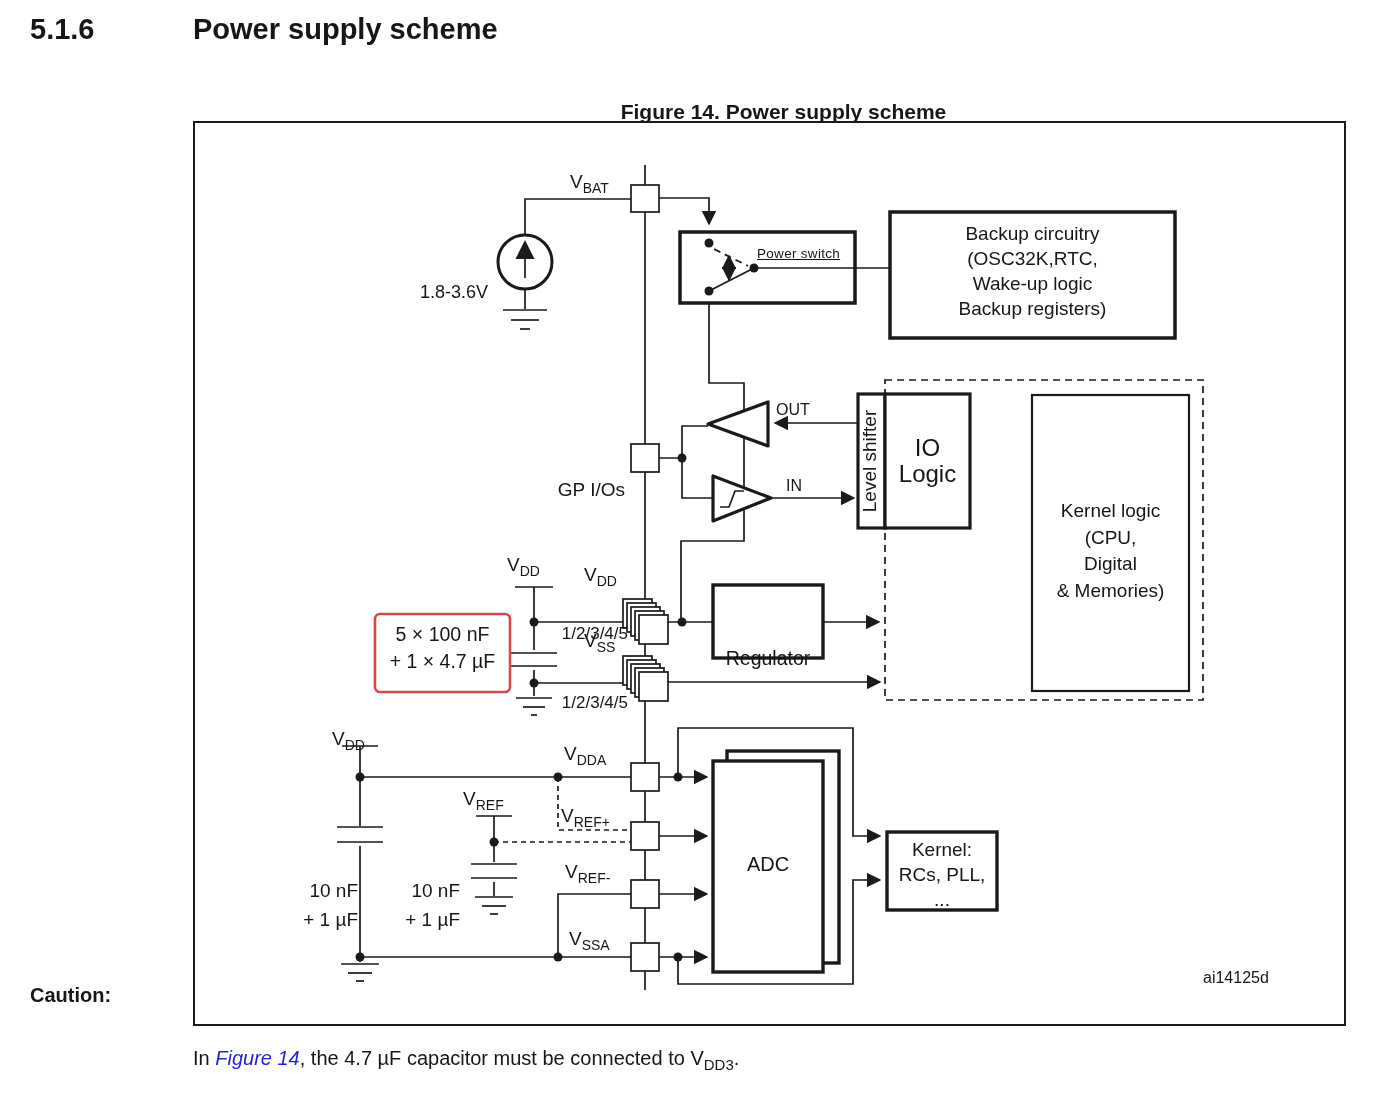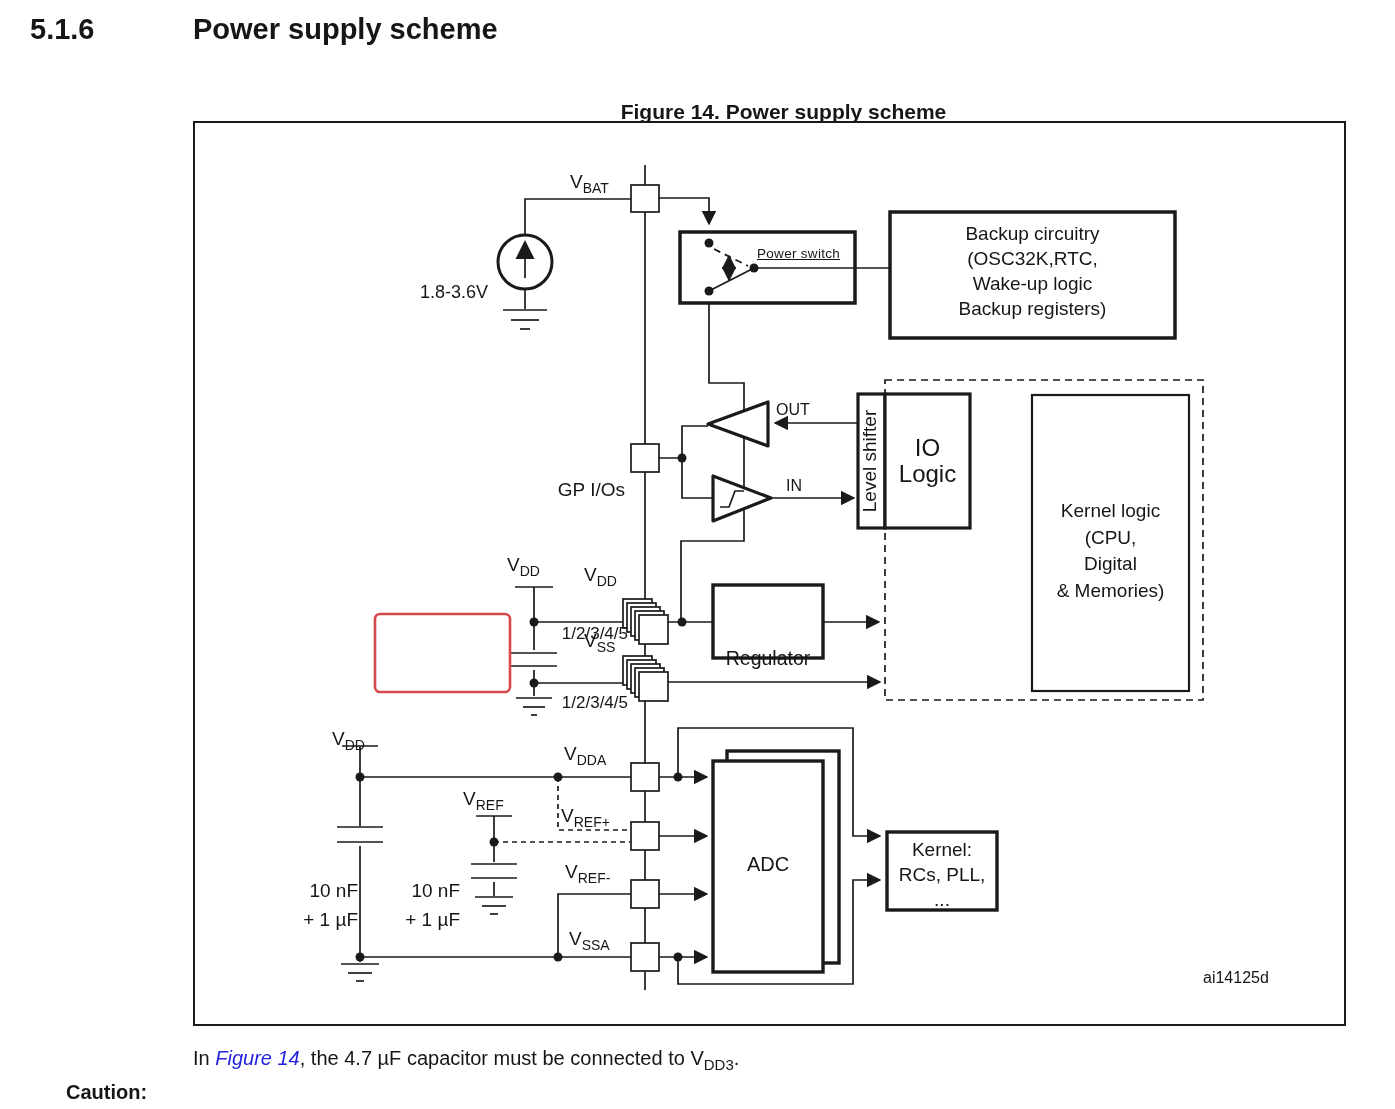--- a/index.html
+++ b/index.html
@@ -213,20 +213,22 @@
   <div class="lbl pin" style="left:507px;top:554px;"><span>V</span><sub>DD</sub></div>
 
   <div class="lbl pin" style="left:584px;top:564px;"><span>V</span><sub>DD</sub></div>
   <div class="lbl rgt" style="left:545px;top:592px;width:83px;font-size:17px;">1/2/3/4/5</div>
 
   <div class="lbl pin" style="left:584px;top:630px;"><span>V</span><sub>SS</sub></div>
   <div class="lbl rgt" style="left:545px;top:661px;width:83px;font-size:17px;">1/2/3/4/5</div>
 
   <div class="lbl ctr" style="left:713px;top:610px;width:110px;font-size:19.5px;margin-top:37px;">Regulator</div>
 
+  <div class="lbl ctr" style="left:377px;top:621px;width:131px;font-size:19.5px;line-height:27px;">5 × 100 nF
++ 1 × 4.7 µF</div>
 
   <div class="lbl pin" style="left:332px;top:728px;"><span>V</span><sub>DD</sub></div>
 
   <div class="lbl rgt" style="left:288px;top:844px;width:70px;font-size:19px;line-height:29px;">10 nF
 + 1 µF</div>
 
   <div class="lbl pin" style="left:463px;top:788px;"><span>V</span><sub>REF</sub></div>
 
   <div class="lbl rgt" style="left:390px;top:844px;width:70px;font-size:19px;line-height:29px;">10 nF
 + 1 µF</div>
@@ -240,16 +242,16 @@
   <div class="lbl pin" style="left:569px;top:928px;"><span>V</span><sub>SSA</sub></div>
 
   <div class="lbl ctr" style="left:713px;top:853px;width:110px;font-size:20px;">ADC</div>
 
   <div class="lbl ctr" style="left:888px;top:837px;width:108px;font-size:19px;line-height:25px;">Kernel:
 RCs, PLL,
 ...</div>
 
   <div class="lbl" style="left:1203px;top:969px;font-size:16px;">ai14125d</div>
 
-  <div class="lbl bold" style="left:30px;top:1081px;font-size:20px;margin-left:36px;">Caution:</div>
+  <div class="lbl bold" style="left:30px;top:984px;font-size:20px;">Caution:</div>
   <div id="caution-row" class="lbl" style="left:193px;top:1047px;font-size:20px;white-space:normal;"><span>In </span><span class="caut-link">Figure 14</span><span>, the 4.7 µF capacitor must be connected to V</span><sub>DD3</sub><span>.</span></div>
 
 </div>
 
 </body></html>

